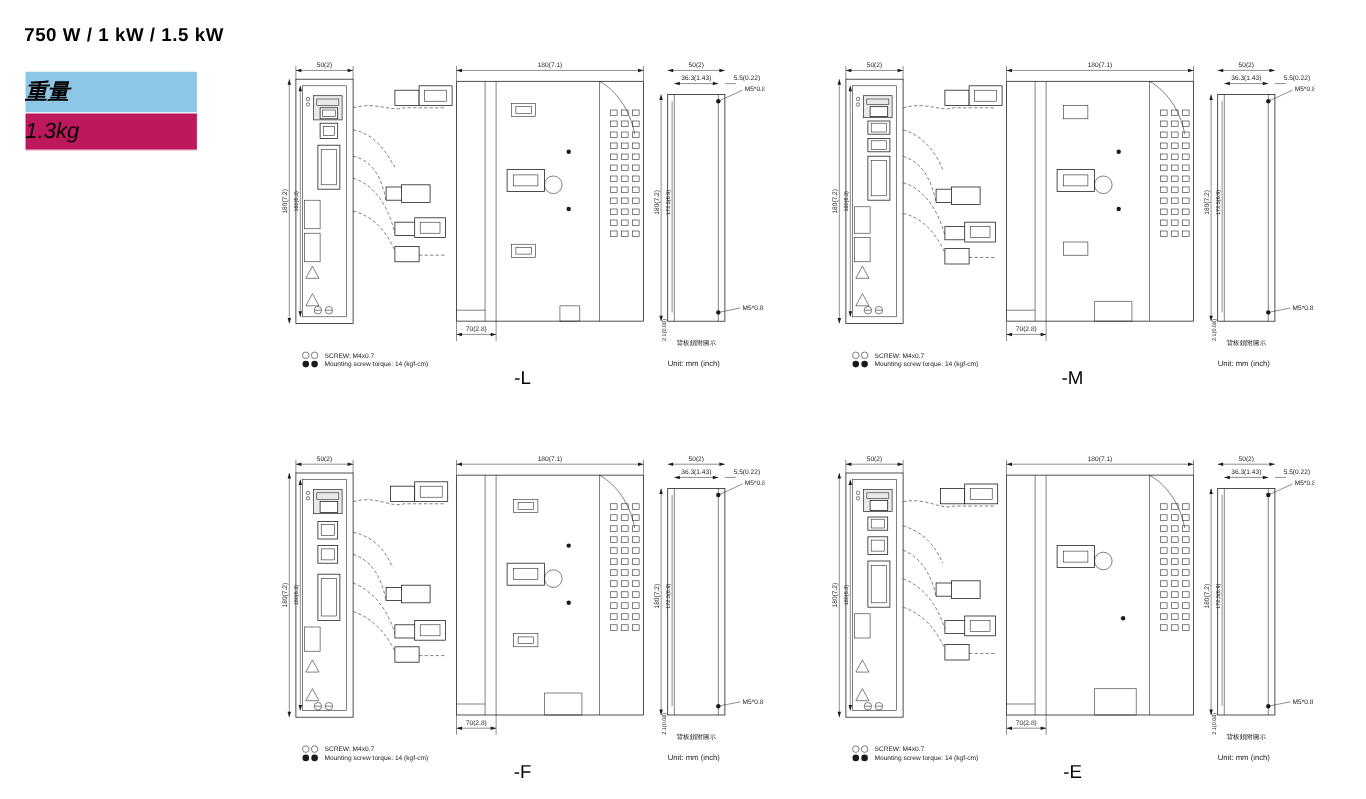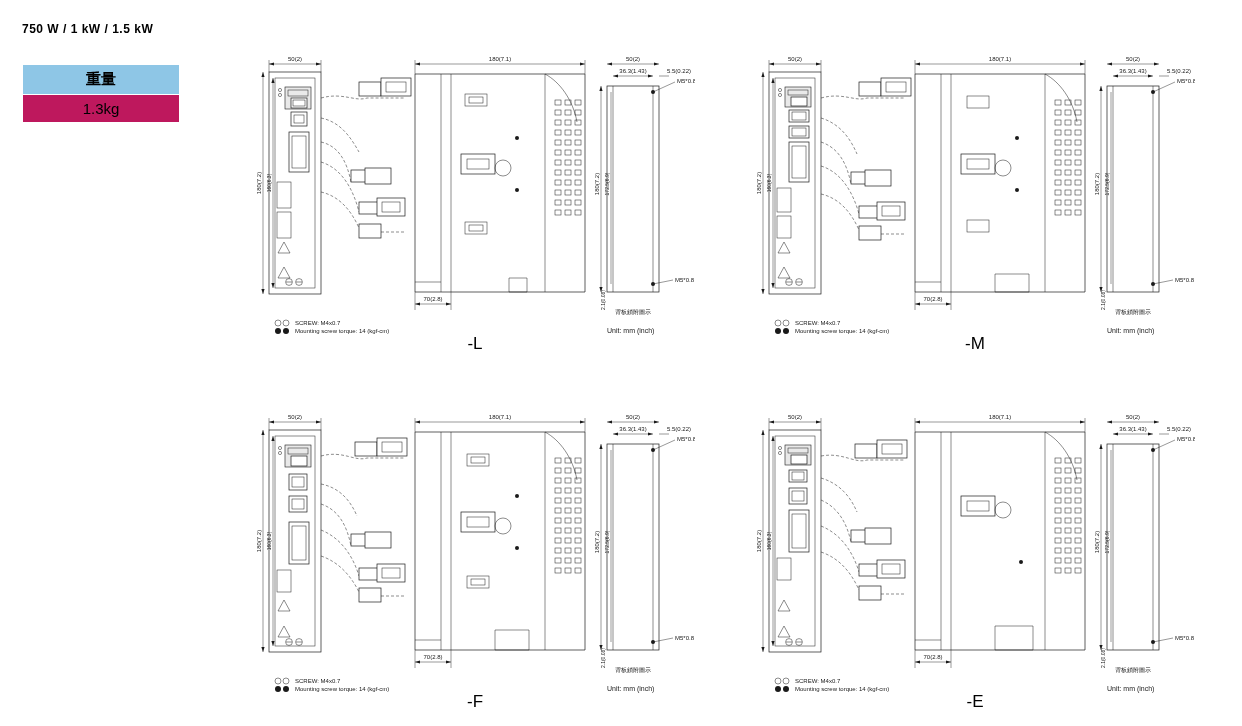--- a/index.html
+++ b/index.html
@@ -3,29 +3,29 @@
 <meta charset="utf-8">
 <style>
   html,body{margin:0;padding:0;}
   body{
     width:1242px;height:726px;background:#ffffff;
     font-family:"Liberation Sans", sans-serif;
     color:#000;position:relative;overflow:hidden;
   }
   .page-title{
     position:absolute;left:22px;top:22px;
-    font-size:12px;font-weight:bold;letter-spacing:.5px;
+    font-size:17px;font-weight:bold;letter-spacing:.5px;
   }
   
   .weight-table{
     position:absolute;left:22px;top:64px;width:158px;
     border-collapse:collapse;
   }
   .weight-table td{
-    text-align:center;font-size:15px;padding:5px 0;border:1px solid #ffffff;
+    text-align:left;font-size:20px;padding:5px 0;border:1px solid #ffffff;font-style:italic;
   }
   .weight-head{background:#8ec6e6;font-weight:bold;}
   .weight-val{background:#be185d;}
 
   
   .panel{position:absolute;}
   .panel-label{
     position:absolute;font-size:17px;text-align:center;width:100%;
   }
   svg{display:block;}

